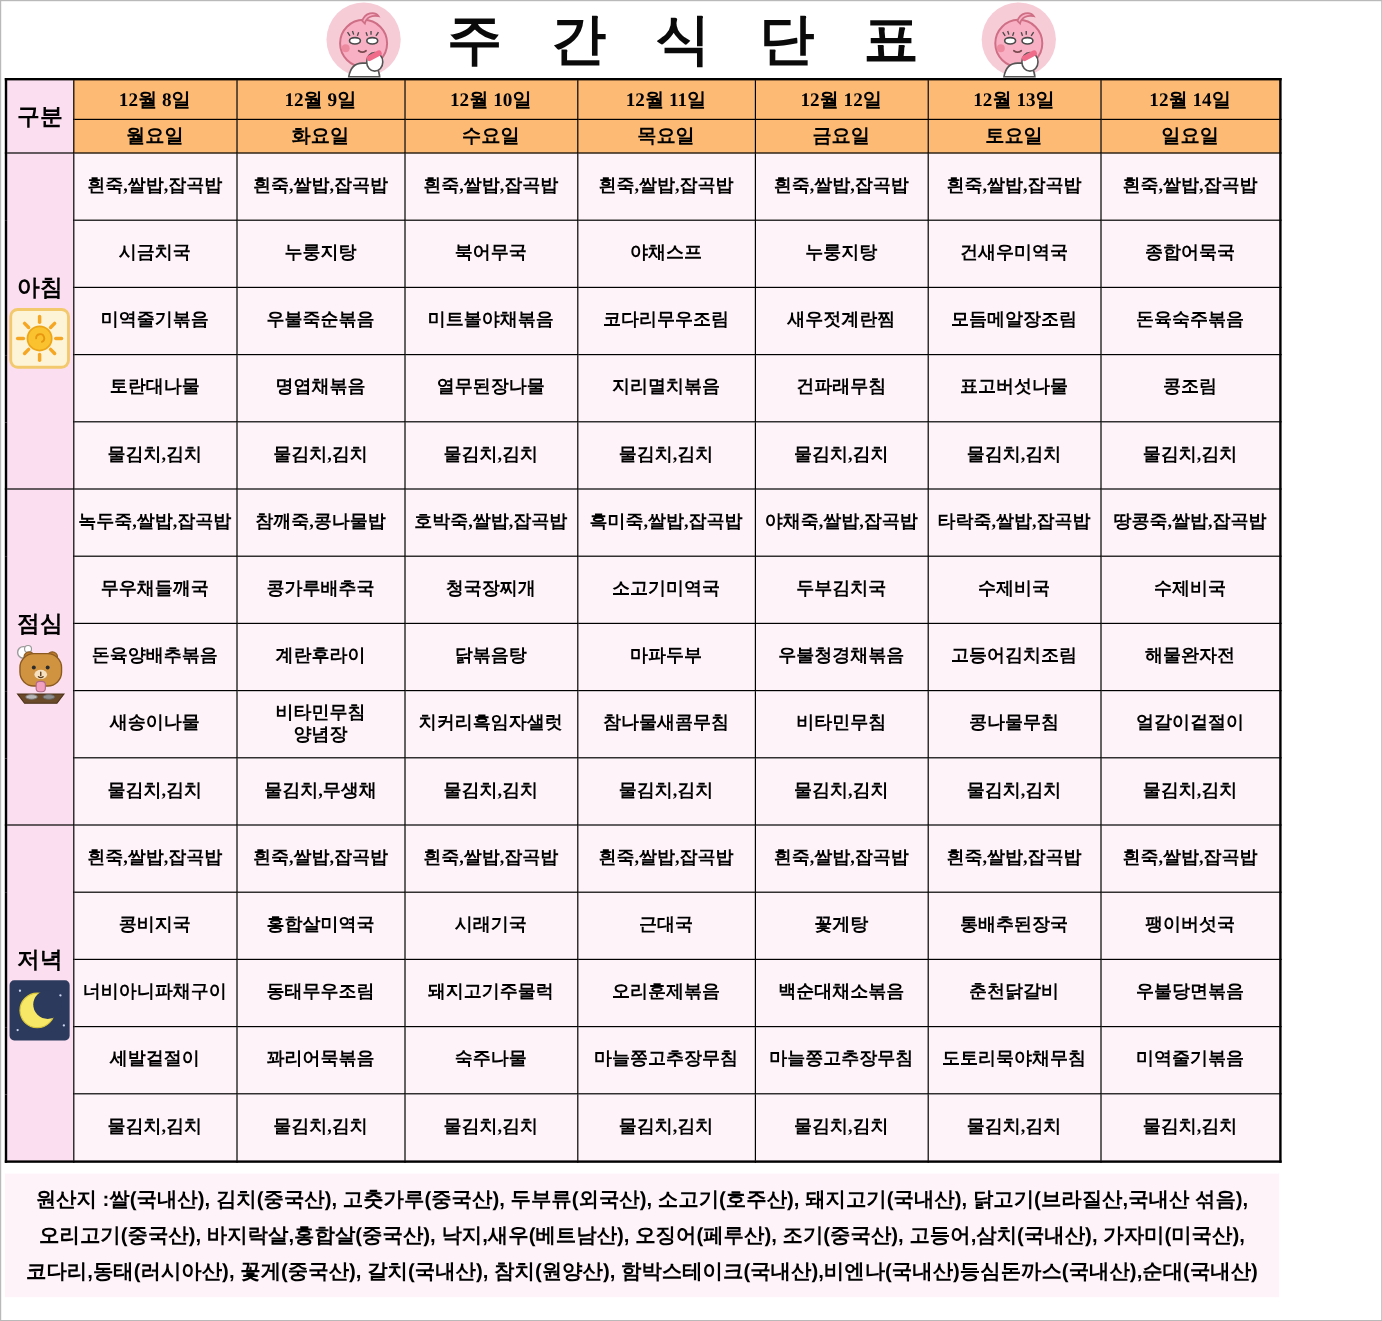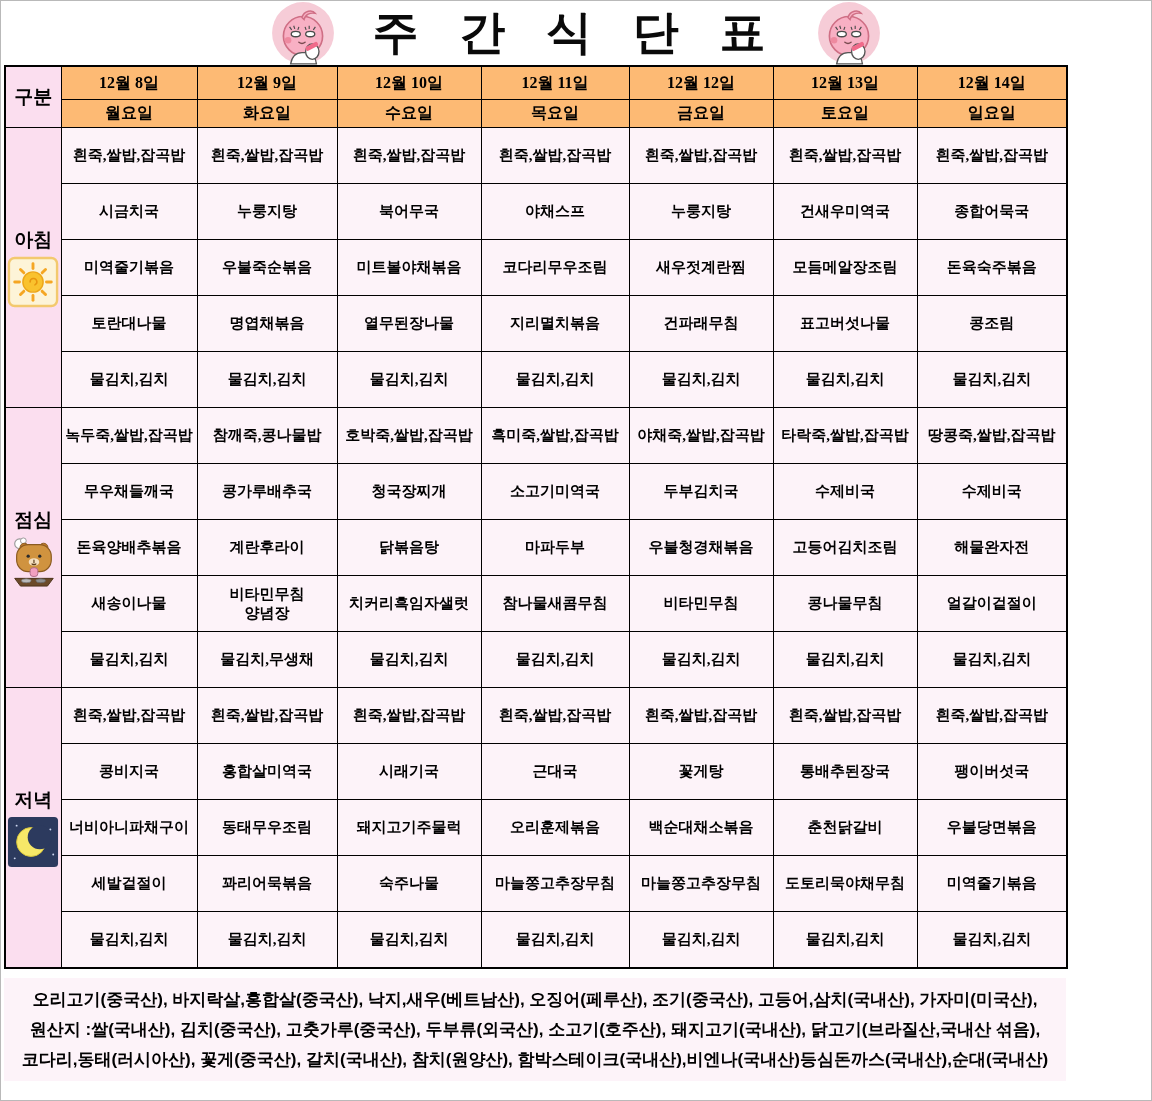--- a/index.html
+++ b/index.html
@@ -288,18 +288,18 @@
       <td class="cell">물김치,김치</td>
       <td class="cell">물김치,김치</td>
       <td class="cell">물김치,김치</td>
       <td class="cell">물김치,김치</td>
       <td class="cell">물김치,김치</td>
     </tr>
   </tbody>
     </table>
 
   <div class="footer">
+    <div>원산지 :쌀(국내산), 김치(중국산), 고춧가루(중국산), 두부류(외국산), 소고기(호주산), 돼지고기(국내산), 닭고기(브라질산,국내산 섞음),</div>
     <div>오리고기(중국산), 바지락살,홍합살(중국산), 낙지,새우(베트남산), 오징어(페루산), 조기(중국산), 고등어,삼치(국내산), 가자미(미국산),</div>
-    <div>원산지 :쌀(국내산), 김치(중국산), 고춧가루(중국산), 두부류(외국산), 소고기(호주산), 돼지고기(국내산), 닭고기(브라질산,국내산 섞음),</div>
     <div>코다리,동태(러시아산), 꽃게(중국산), 갈치(국내산), 참치(원양산), 함박스테이크(국내산),비엔나(국내산)등심돈까스(국내산),순대(국내산)</div>
   </div>
 
 </div>
 
 </body></html>

